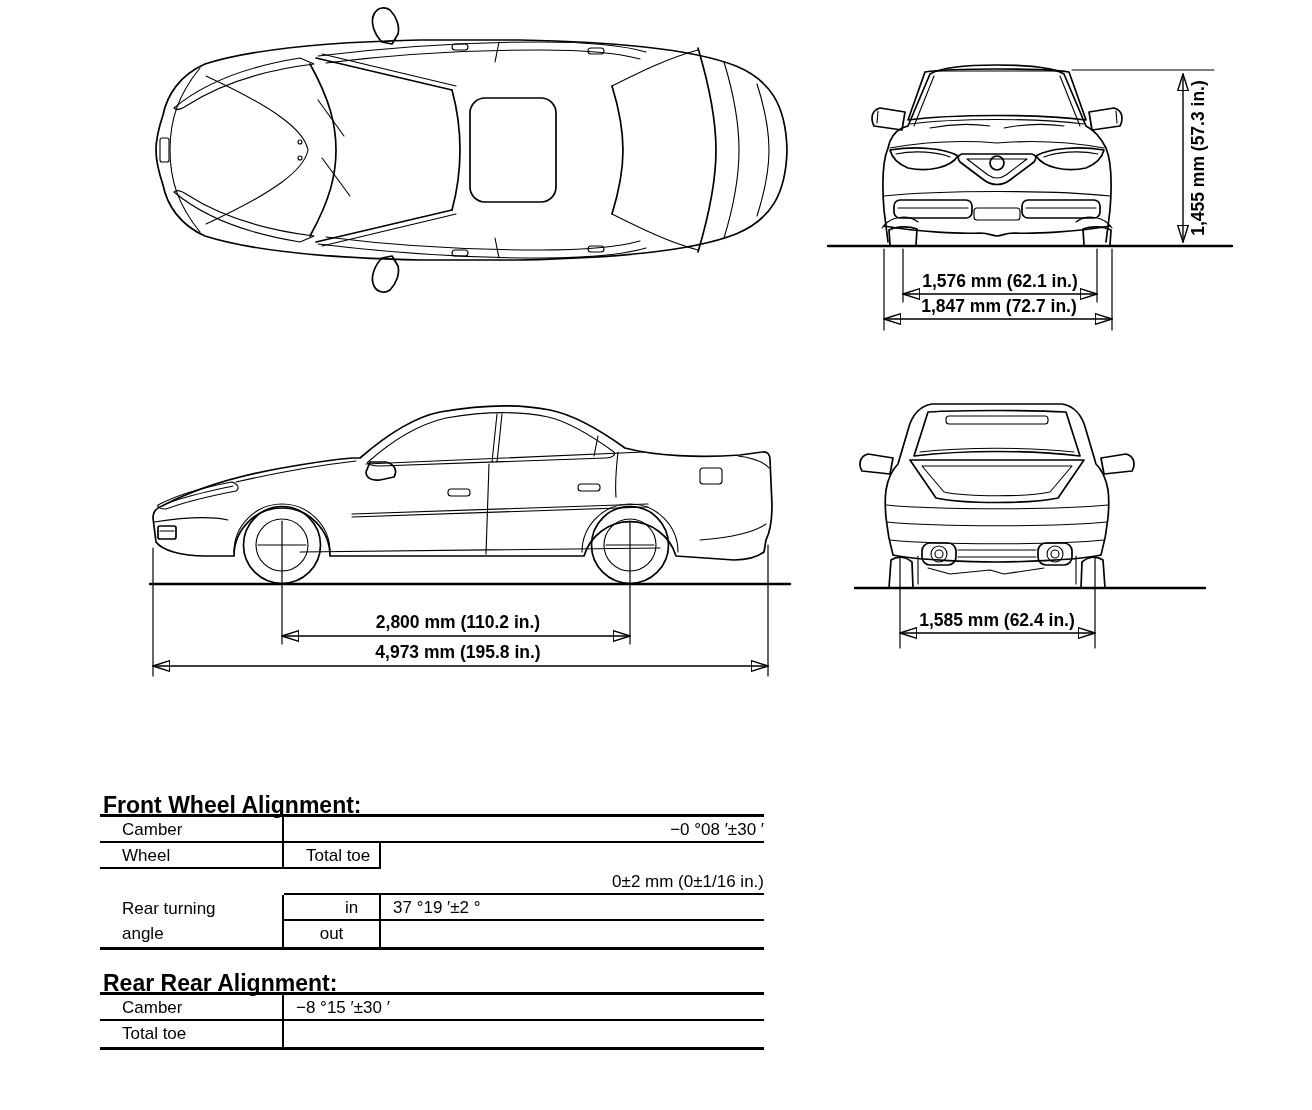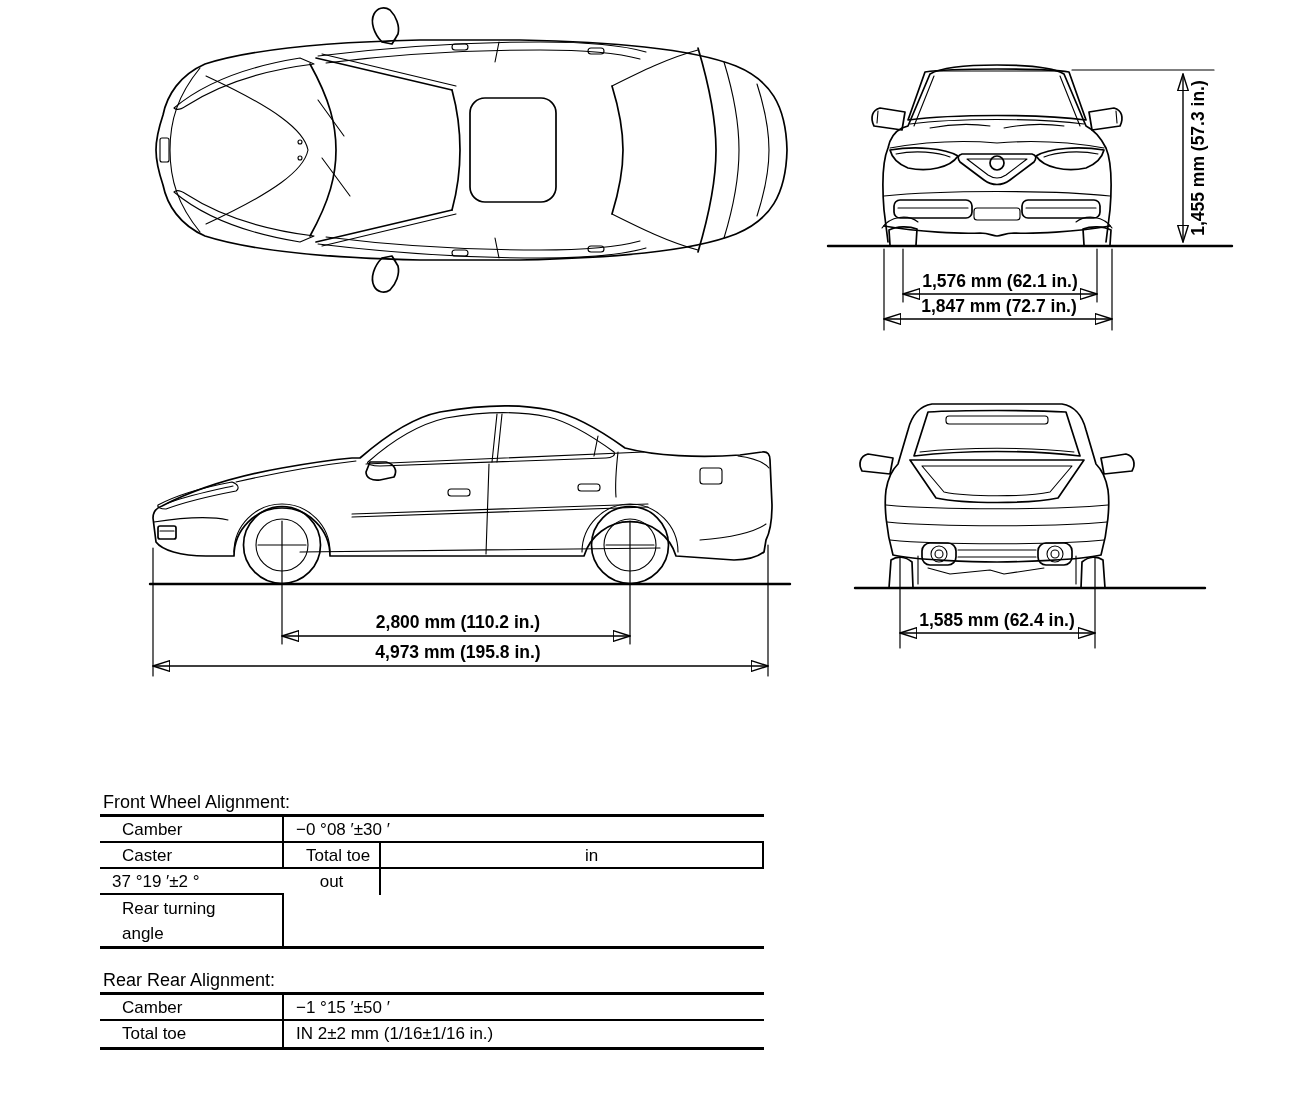--- a/index.html
+++ b/index.html
@@ -17,36 +17,36 @@
   .w-ground{ stroke-width:2.4; }
   .w-dim   { stroke-width:1.4; }
   .w-ext   { stroke-width:1.2; }
   .dim-label {
     font-family:"Liberation Sans", sans-serif;
     font-size:17.5px; font-weight:bold; fill:#000; stroke:none;
     text-anchor:middle;
   }
   
   .tbl-title {
-    position:absolute; font-size:18px; font-weight:normal; white-space:nowrap;
+    position:absolute; font-size:23px; font-weight:bold; white-space:nowrap;
   }
   .align-table {
     position:absolute; display:grid; box-sizing:border-box;
     border-top:3px solid #000; border-bottom:3px solid #000;
     font-size:17px; line-height:24px;
   }
   .align-table .cell {
     box-sizing:border-box; height:26px; padding-top:1px; white-space:nowrap;
   }
   .b-bot   { border-bottom:2px solid #000;padding-left:40px; }
   .b-right { border-right:2px solid #000; }
   .c-label { padding-left:22px; }
   .c-val   { padding-left:12px; }
   .c-mid   { text-align:center; }
-  .span23  { grid-column:2 / 4; }
+  .span23  { grid-column:2 / 4;text-align:right; }
   .rowspan2{ grid-row:4 / 6; }
 </style>
 </head>
 <body>
 
 <div id="stage">
 
 <svg width="1312" height="1110" viewBox="0 0 1312 1110">
   <defs>
     <marker id="arr" viewBox="0 0 13 12" refX="12" refY="6" markerWidth="13" markerHeight="12" orient="auto-start-reverse">
@@ -274,36 +274,36 @@
     </g>
   </g>
 </svg>
 
 <div class="tbl-title" style="left:103px; top:792px;">Front Wheel Alignment:</div>
 
 <div class="align-table" style="left:100px; top:814px; width:664px; grid-template-columns:184px 97px auto;">
   <div class="cell c-label b-bot b-right">Camber</div>
   <div class="cell c-val b-bot span23">−0 °08 ′±30 ′</div>
 
-  <div class="cell c-label b-bot b-right">Caster</div>
+  <div class="cell c-label b-bot b-right">Wheel</div>
 
   <div class="cell c-label b-bot b-right">Total toe</div>
+  <div class="cell c-val b-bot span23">0±2 mm (0±1/16 in.)</div>
 
   <div class="c-label b-right rowspan2" style="box-sizing:border-box; padding-top:1px; line-height:25px;">
     <div>Rear turning</div>
     <div>angle</div>
   </div>
   <div class="cell c-mid b-bot b-right">in</div>
   <div class="cell c-val b-bot">37 °19 ′±2 °</div>
   <div class="cell c-mid b-right">out</div>
 </div>
 
 <div class="tbl-title" style="left:103px; top:970px;">Rear Rear Alignment:</div>
 
 <div class="align-table" style="left:100px; top:992px; width:664px; grid-template-columns:184px auto;">
   <div class="cell c-label b-bot b-right">Camber</div>
-  <div class="cell c-val b-bot">−1 °15 ′±50 ′</div>
+  <div class="cell c-val b-bot">−8 °15 ′±30 ′</div>
 
   <div class="cell c-label b-right">Total toe</div>
-  <div class="cell c-val">IN 2±2 mm (1/16±1/16 in.)</div>
 </div>
 
 </div>
 
 </body></html>

